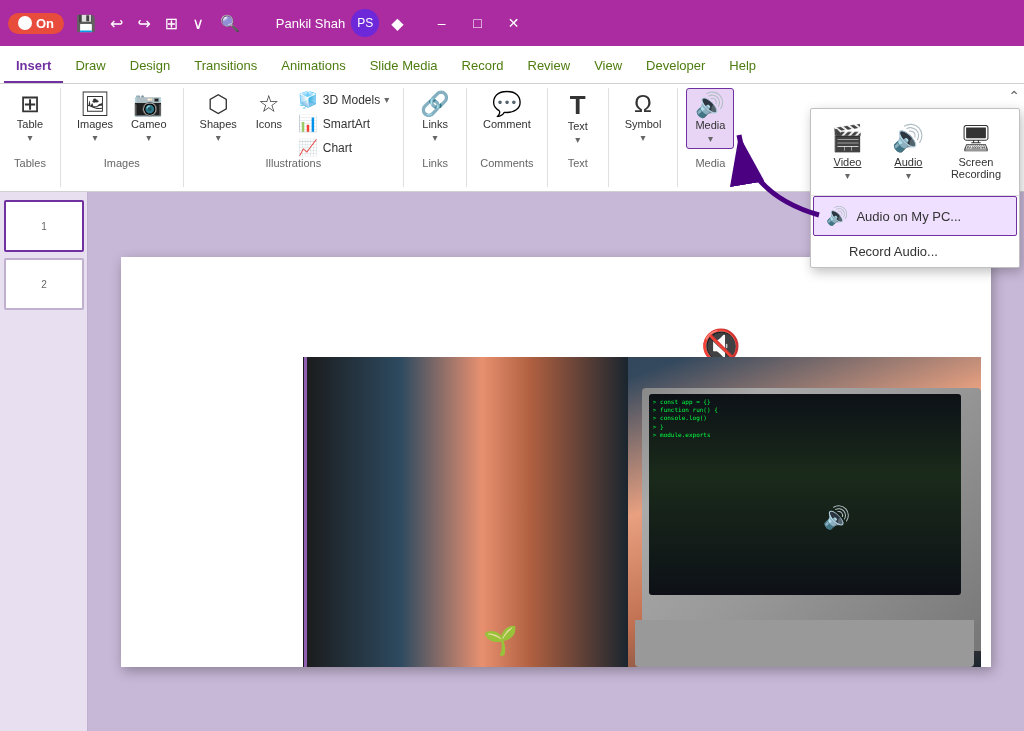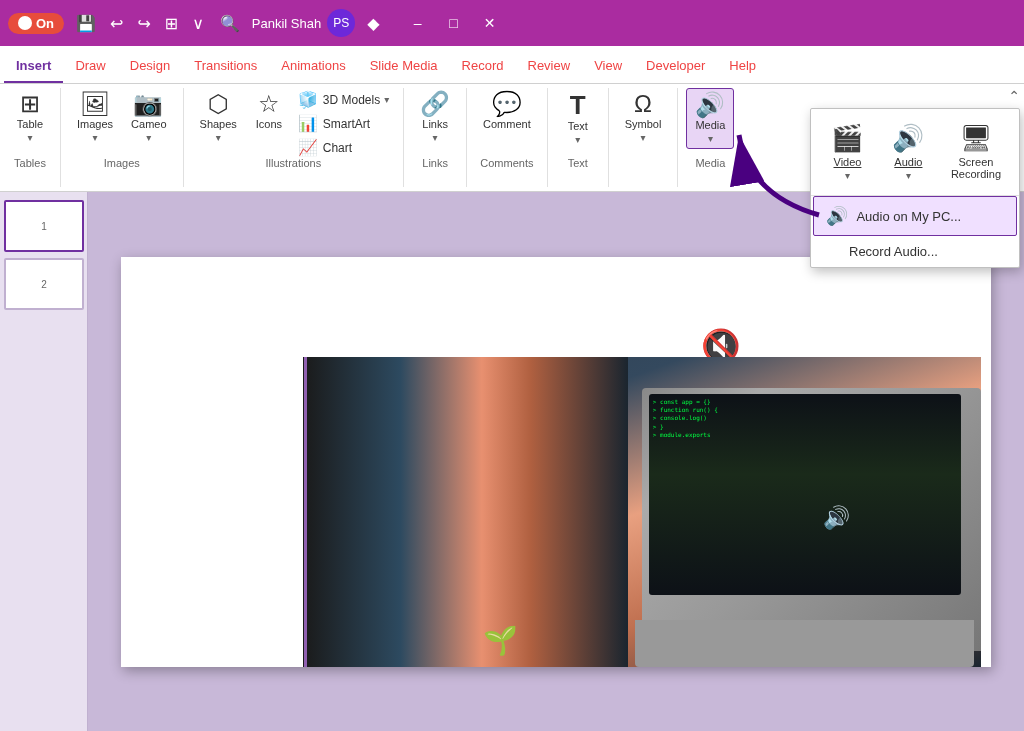--- a/index.html
+++ b/index.html
@@ -28,39 +28,39 @@
     .toggle-on::before {
       content: '';
       width: 14px; height: 14px;
       background: white;
       border-radius: 50%;
       display: inline-block;
     }
     .title-bar-icons { display: flex; gap: 6px; align-items: center; }
     .title-icon { color: white; font-size: 16px; cursor: pointer; padding: 2px 4px; }
     .title-text { color: white; font-size: 13px; flex: 1; text-align: center; }
-    .title-user { display: flex; align-items: center; gap: 6px; color: white; font-size: 13px; }
+    .title-user { display: flex; align-items: center; gap: 6px; color: white; font-size: 13px; margin-left: 24px; }
     .avatar { width: 28px; height: 28px; border-radius: 50%; background: #6d28d9; display: flex; align-items: center; justify-content: center; color: white; font-size: 12px; }
     .win-controls { display: flex; gap: 0; margin-left: 8px; }
     .win-btn { width: 36px; height: 30px; display: flex; align-items: center; justify-content: center; color: white; font-size: 14px; cursor: pointer; }
 
     
     .ribbon-tabs {
       height: 38px;
       background: white;
       display: flex;
       align-items: flex-end;
       border-bottom: 1px solid #d0d0d0;
       padding: 0 4px;
     }
     .ribbon-tab {
       padding: 8px 12px;
       font-size: 13px;
       cursor: pointer;
-      color: #ef4444;
+      color: #4d7c0f;
       border-bottom: 2px solid transparent;
       white-space: nowrap;
     }
     .ribbon-tab.active {
       color: #7030a0;
       border-bottom: 2px solid #7030a0;
       font-weight: 600;
     }
 
     

